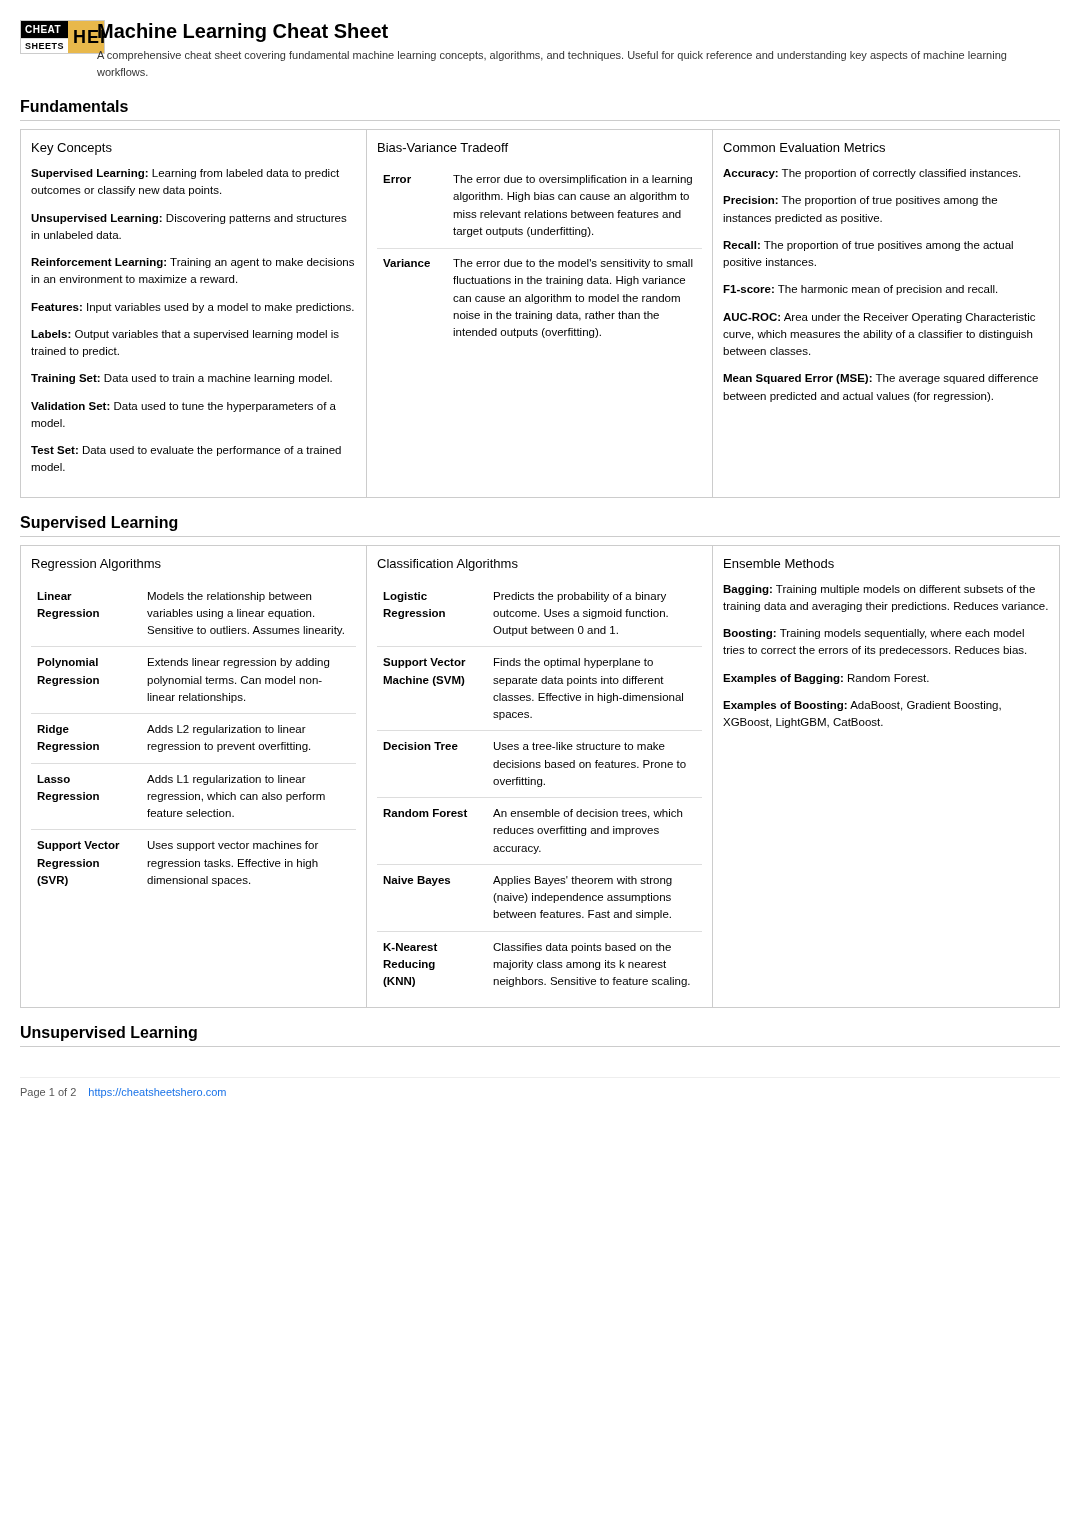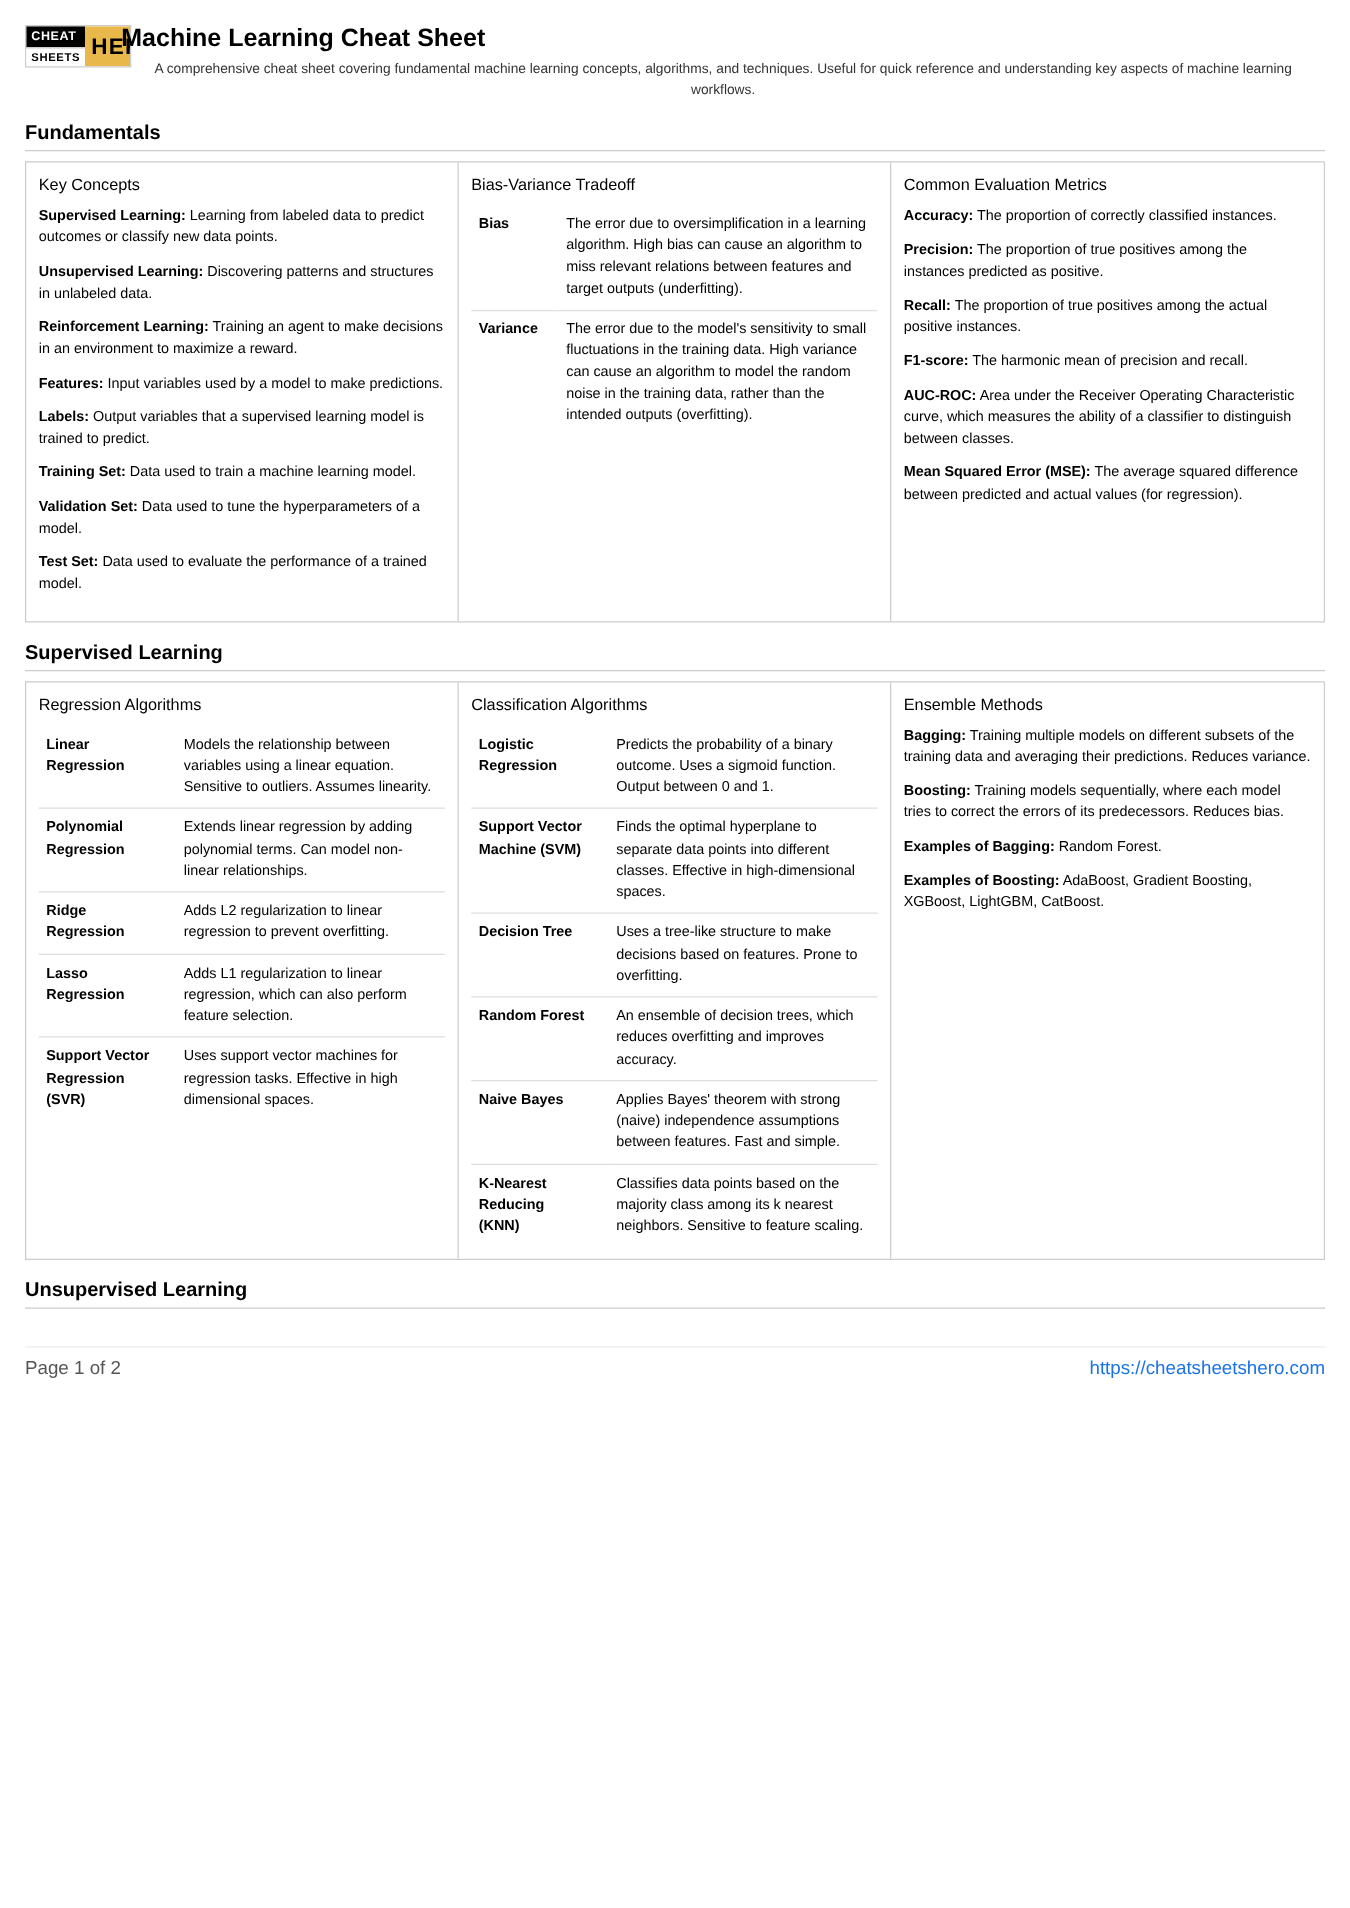--- a/index.html
+++ b/index.html
@@ -27,21 +27,20 @@
     }
     .header-text h1 {
       font-size: 20px;
       font-weight: bold;
       margin-bottom: 4px;
     }
     .header-text p {
       font-size: 11px;
       color: #333;
       line-height: 1.5;
-      text-align: center;
     }
     
     .section-heading {
       font-size: 16px;
       font-weight: bold;
       margin: 16px 0 8px 0;
       border-bottom: 1px solid #ccc;
       padding-bottom: 4px;
     }
     
@@ -130,23 +129,23 @@
       margin-bottom: 10px;
       font-size: 11.5px;
       line-height: 1.5;
     }
     .ensemble-item strong {
       font-weight: bold;
     }
     
     .footer {
       display: flex;
-      justify-content: space-between;
+      justify-content: flex-start;
       margin-top: 30px;
-      font-size: 15px;
+      font-size: 11px;
       color: #555;
       border-top: 1px solid #eee;
       padding-top: 8px;
     }
     .footer a {
       color: #1a73e8;
       text-decoration: none;
       margin-left: 12px;
     }
   </style>
@@ -188,21 +187,21 @@
           <div class="concept-item"><strong>Validation Set:</strong> Data used to tune the hyperparameters of a model.</div>
           <div class="concept-item"><strong>Test Set:</strong> Data used to evaluate the performance of a trained model.</div>
         </div>
     </div>
 
     <div class="col-section">
       <div class="col-heading">Bias-Variance Tradeoff</div>
       <table class="bv-table">
         <tbody id="bv-table-body">
             <tr>
-              <td>Bias</td>
+              <td>Error</td>
               <td>The error due to oversimplification in a learning algorithm. High bias can cause an algorithm to miss relevant relations between features and target outputs (underfitting).</td>
             </tr>
             <tr>
               <td>Variance</td>
               <td>The error due to the model's sensitivity to small fluctuations in the training data. High variance can cause an algorithm to model the random noise in the training data, rather than the intended outputs (overfitting).</td>
             </tr>
           </tbody>
       </table>
     </div>
 

